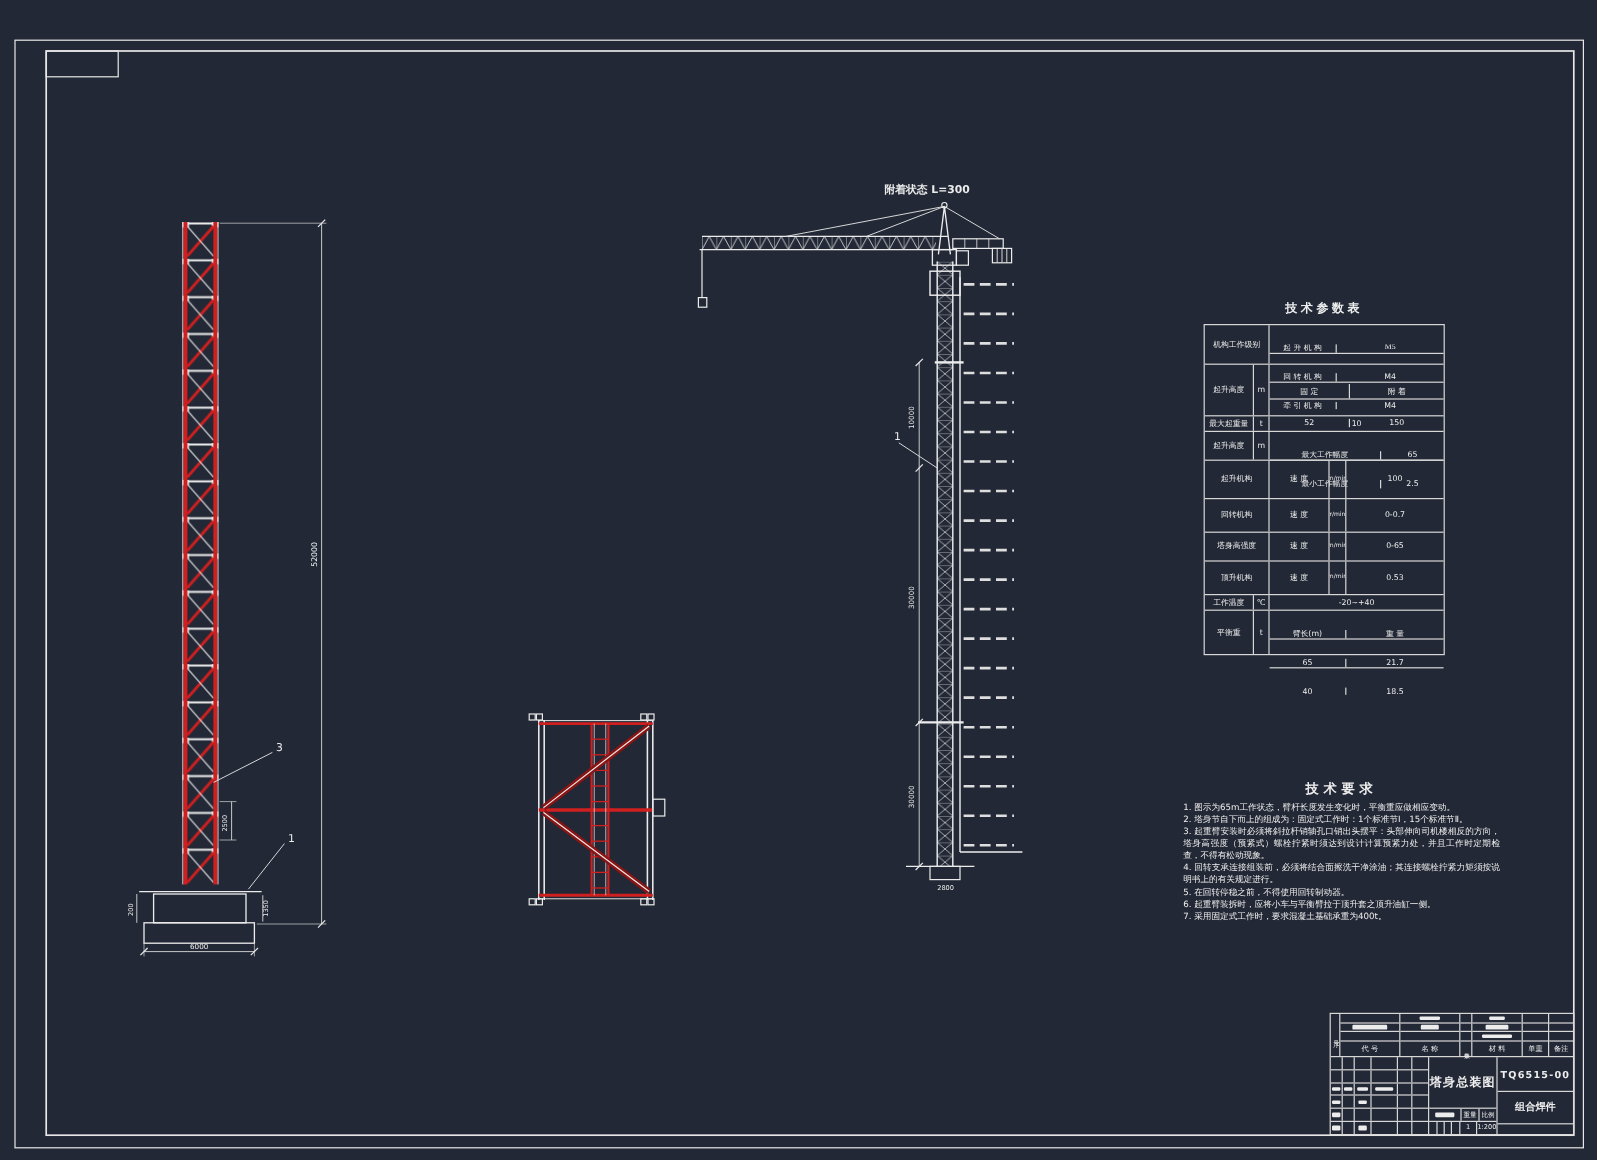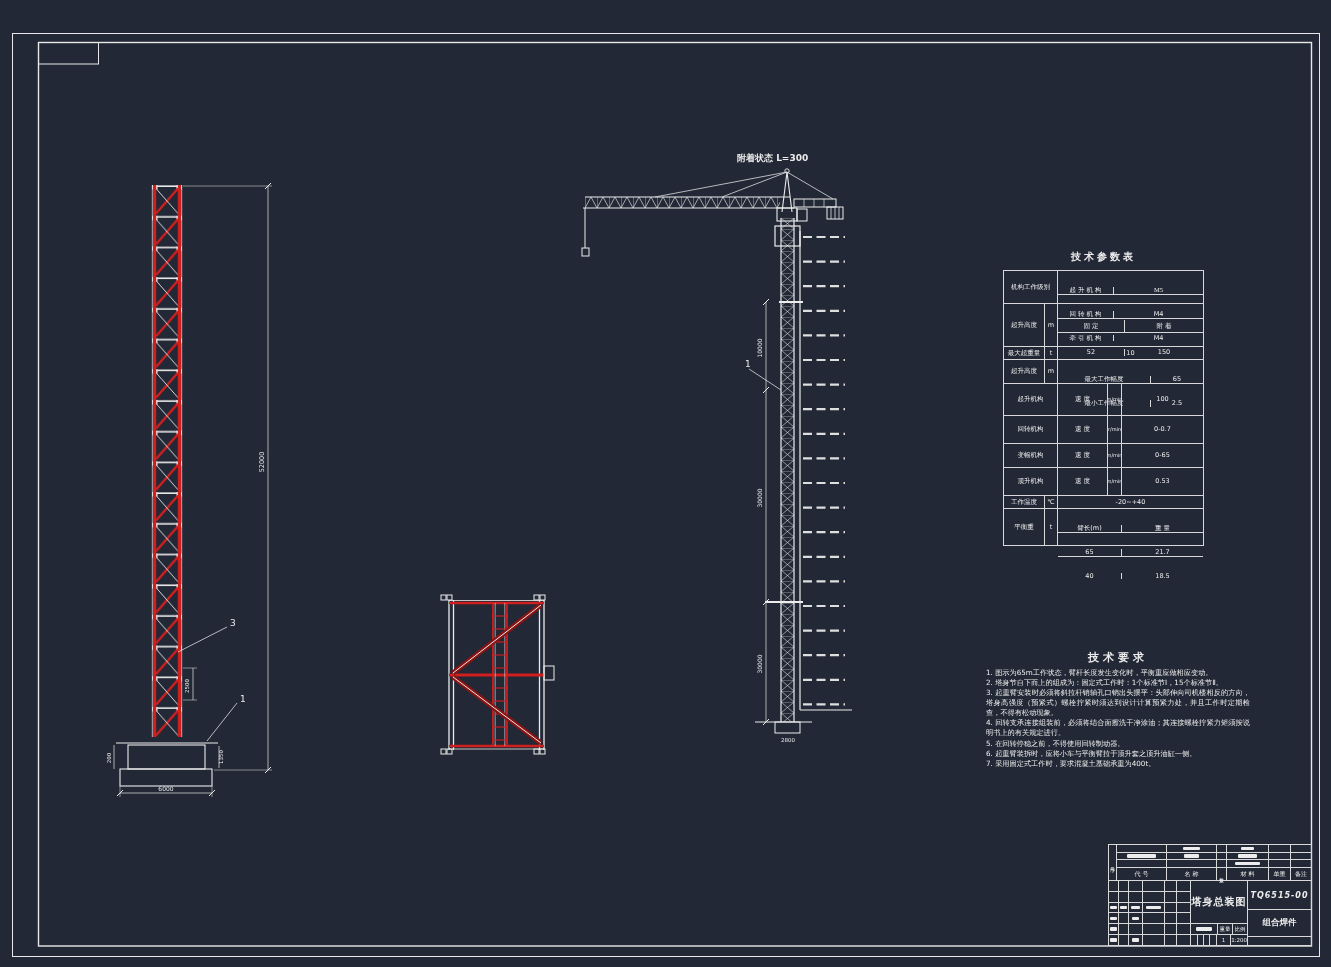--- a/index.html
+++ b/index.html
@@ -46,21 +46,21 @@
   .tb .lc:last-child{border-right:none;}
   .tb .cz{width:57px;border-right:1px solid #d8d8d8;box-sizing:border-box;display:flex;flex-direction:column;}
   .tb .titlecell{height:42px;border-bottom:1px solid #d8d8d8;display:flex;align-items:center;justify-content:center;
                  font-size:10px;font-weight:bold;letter-spacing:1px;}
   .tb .crow{flex:1;display:flex;border-bottom:1px solid #d8d8d8;}
   .tb .crow:last-child{border-bottom:none;}
   .tb .cc{border-right:1px solid #d8d8d8;box-sizing:border-box;display:flex;align-items:center;justify-content:center;font-size:5.5px;}
   .tb .cc:last-child{border-right:none;}
   .tb .rz{flex:1;display:flex;flex-direction:column;}
   .tb .dno{height:28px;border-bottom:1px solid #d8d8d8;display:flex;align-items:center;justify-content:center;
-           font-size:8px;font-weight:bold;letter-spacing:1px;font-style:italic;}
+           font-size:8px;font-weight:bold;letter-spacing:1px;}
   .tb .kind{height:26px;border-bottom:1px solid #d8d8d8;display:flex;align-items:center;justify-content:center;
             font-size:8.5px;font-weight:bold;}
   .tb .rempty{flex:1;}
 </style>
 </head>
 <body>
 
 <div id="stage">
 
   <svg id="cad" viewBox="0 0 1331 967">
@@ -302,21 +302,21 @@
         <div class="pc" style="width:14px;font-size:5px;">m/min</div>
         <div class="pc end" style="flex:1;">100</div>
       </div>
       <div class="prow" style="height:28px;justify-content:space-between;">
         <div class="pc" style="width:54px;">回转机构</div>
         <div class="pc" style="width:50px;">速  度</div>
         <div class="pc" style="width:14px;font-size:5px;">r/min</div>
         <div class="pc end" style="flex:1;">0-0.7</div>
       </div>
       <div class="prow" style="height:24px;">
-        <div class="pc" style="width:54px;">变幅机构</div>
+        <div class="pc" style="width:54px;">塔身高强度</div>
         <div class="pc" style="width:50px;">速  度</div>
         <div class="pc" style="width:14px;font-size:5px;">m/min</div>
         <div class="pc end" style="flex:1;">0-65</div>
       </div>
       <div class="prow" style="height:28px;">
         <div class="pc" style="width:54px;">顶升机构</div>
         <div class="pc" style="width:50px;">速  度</div>
         <div class="pc" style="width:14px;font-size:5px;">m/min</div>
         <div class="pc end" style="flex:1;">0.53</div>
       </div>

